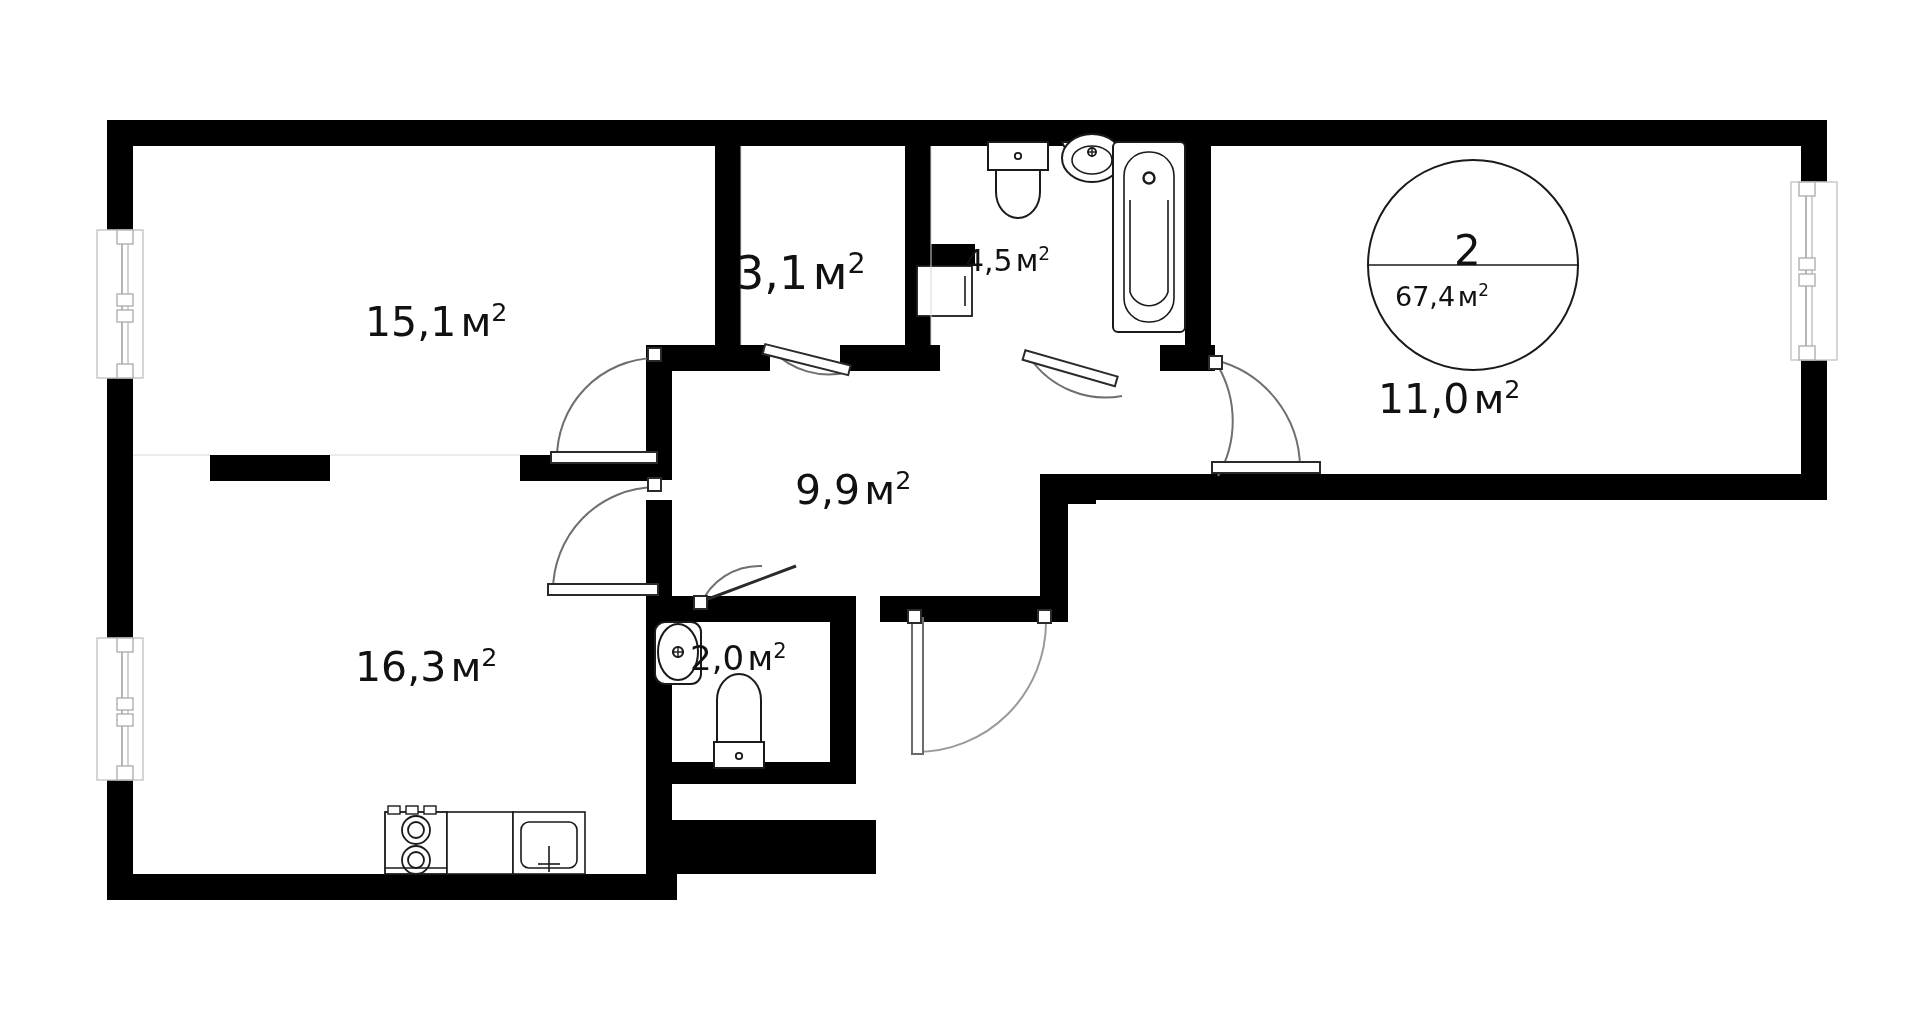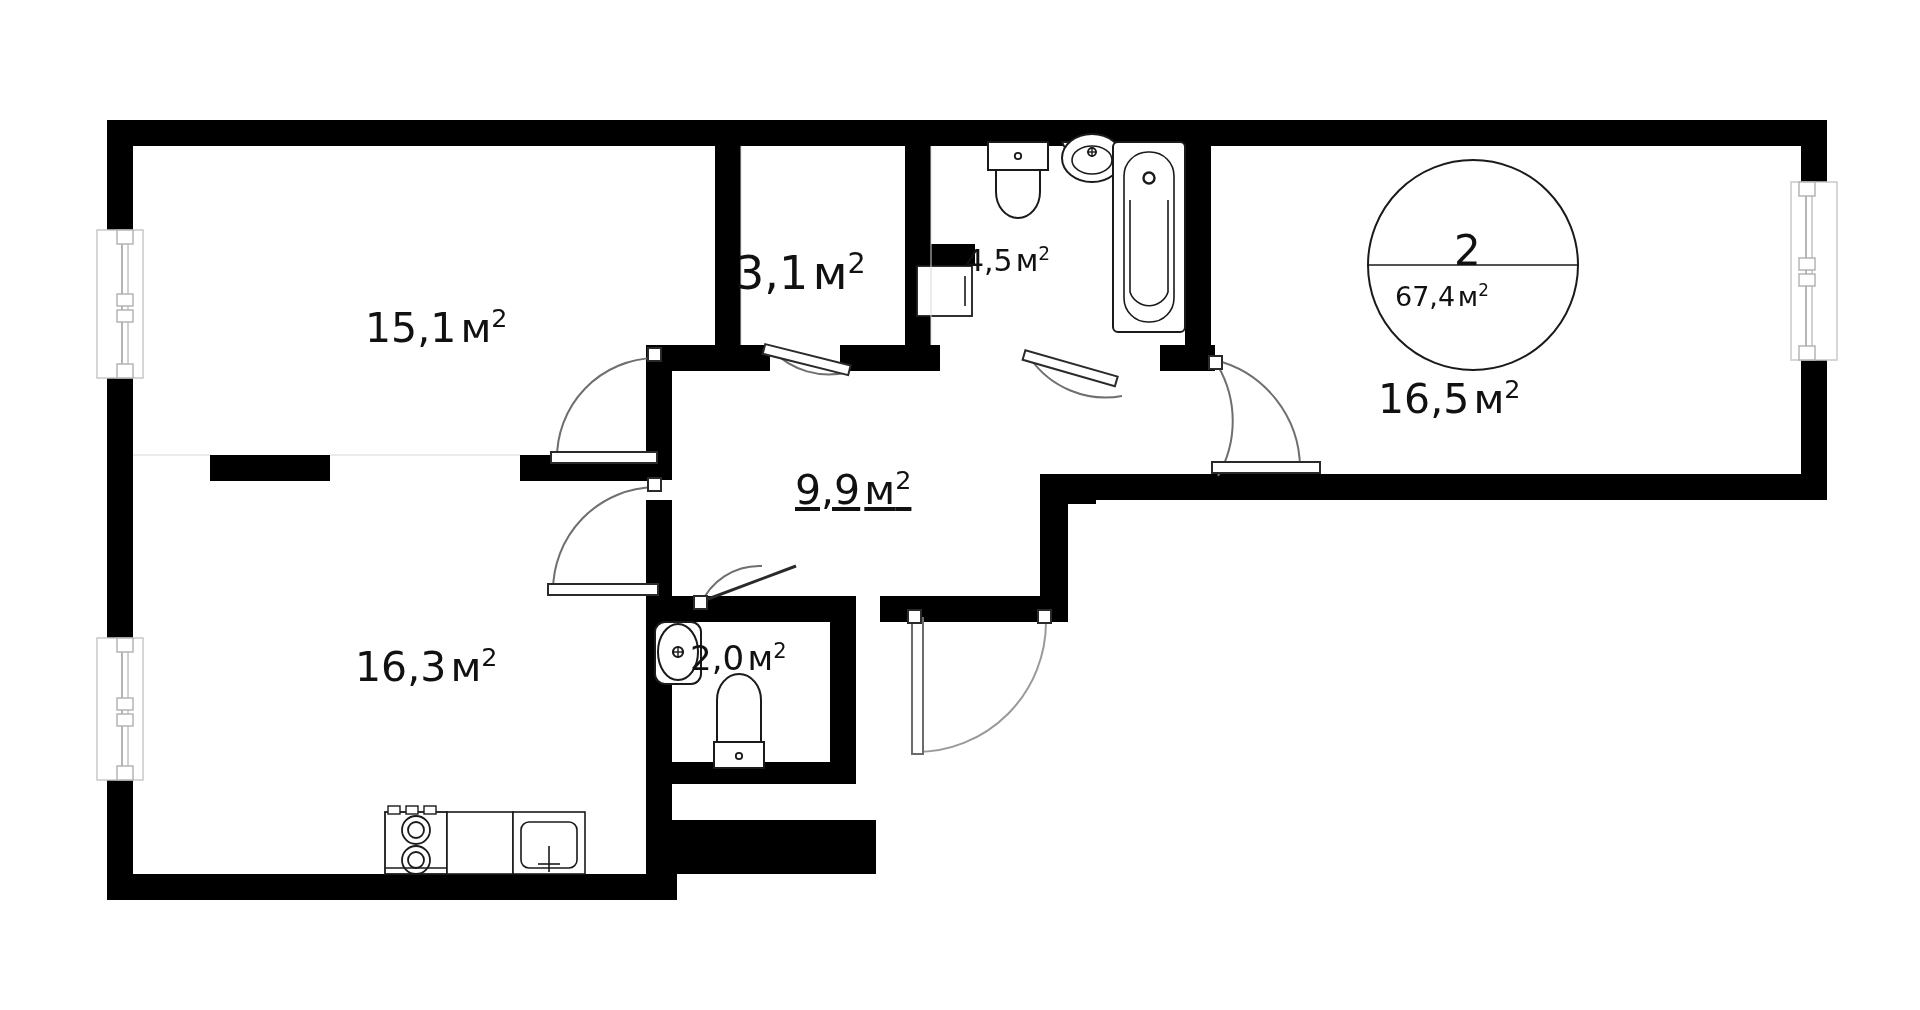--- a/index.html
+++ b/index.html
@@ -251,38 +251,38 @@
     </g>
 
   </svg>
 
   <div class="badge-num" style="left:1454px;top:230px;font-size:42px;">2</div>
 
   <div class="room-label" style="left:1395px;top:282px;font-size:27px;">
     <span>67,4</span><span class="unit">м</span><span class="sup">2</span>
   </div>
 
-  <div class="room-label" style="left:365px;top:300px;font-size:41px;margin-top:6px;">
+  <div class="room-label" style="left:365px;top:300px;font-size:41px;">
     <span>15,1</span><span class="unit">м</span><span class="sup">2</span>
   </div>
 
   <div class="room-label" style="left:735px;top:250px;font-size:46px;">
     <span>3,1</span><span class="unit">м</span><span class="sup">2</span>
   </div>
 
   <div class="room-label" style="left:965px;top:245px;font-size:30px;">
     <span>4,5</span><span class="unit">м</span><span class="sup">2</span>
   </div>
 
-  <div class="room-label" style="left:795px;top:468px;font-size:41px;text-decoration:underline;">
+  <div class="room-label" style="left:795px;top:468px;font-size:41px;">
     <span>9,9</span><span class="unit">м</span><span class="sup">2</span>
   </div>
 
   <div class="room-label" style="left:1378px;top:377px;font-size:41px;">
-    <span>16,5</span><span class="unit">м</span><span class="sup">2</span>
+    <span>11,0</span><span class="unit">м</span><span class="sup">2</span>
   </div>
 
   <div class="room-label" style="left:355px;top:645px;font-size:41px;">
     <span>16,3</span><span class="unit">м</span><span class="sup">2</span>
   </div>
 
   <div class="room-label" style="left:690px;top:640px;font-size:34px;">
     <span>2,0</span><span class="unit">м</span><span class="sup">2</span>
   </div>
 

